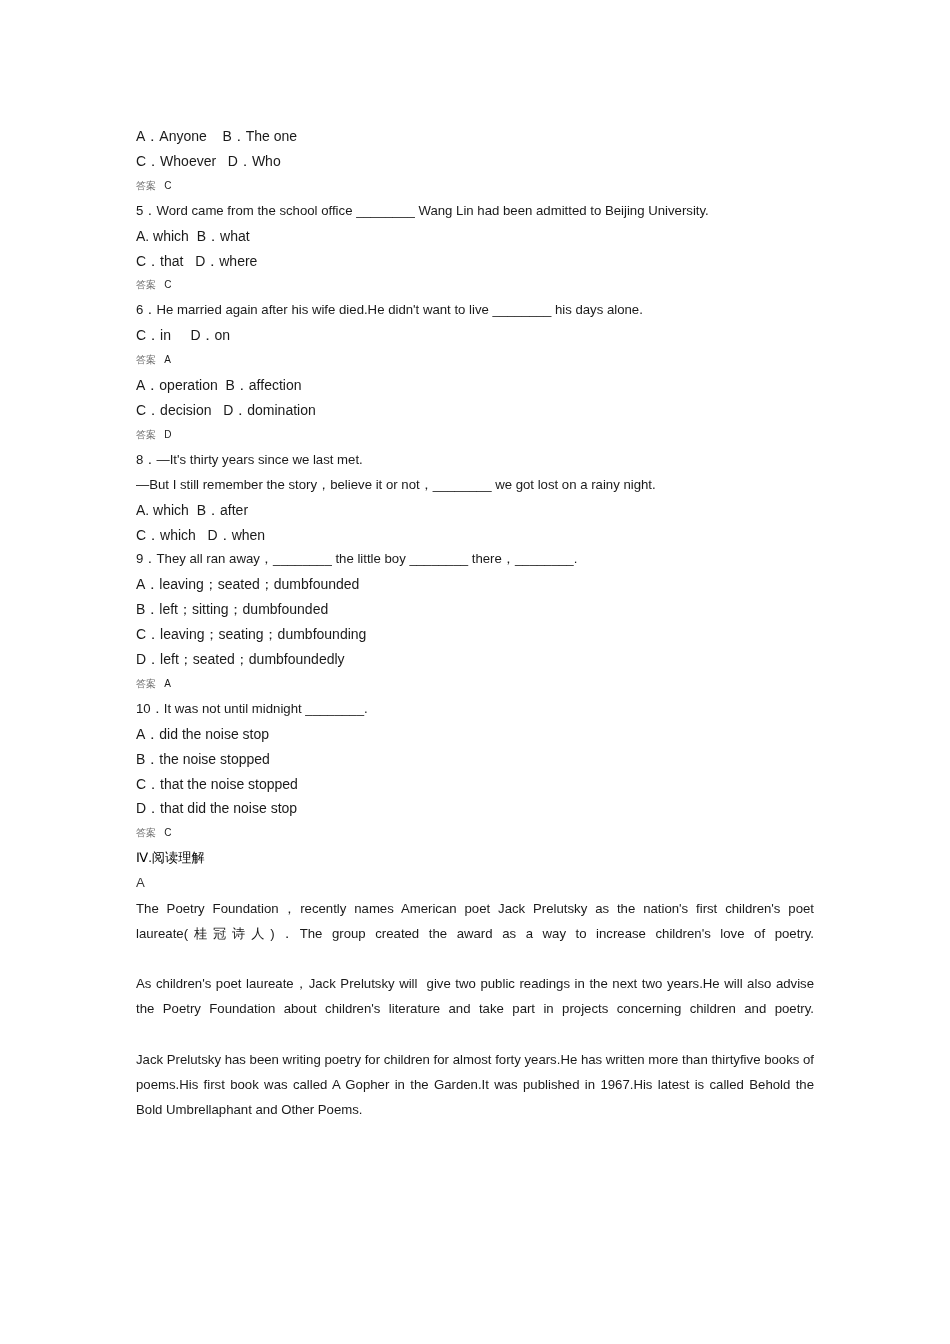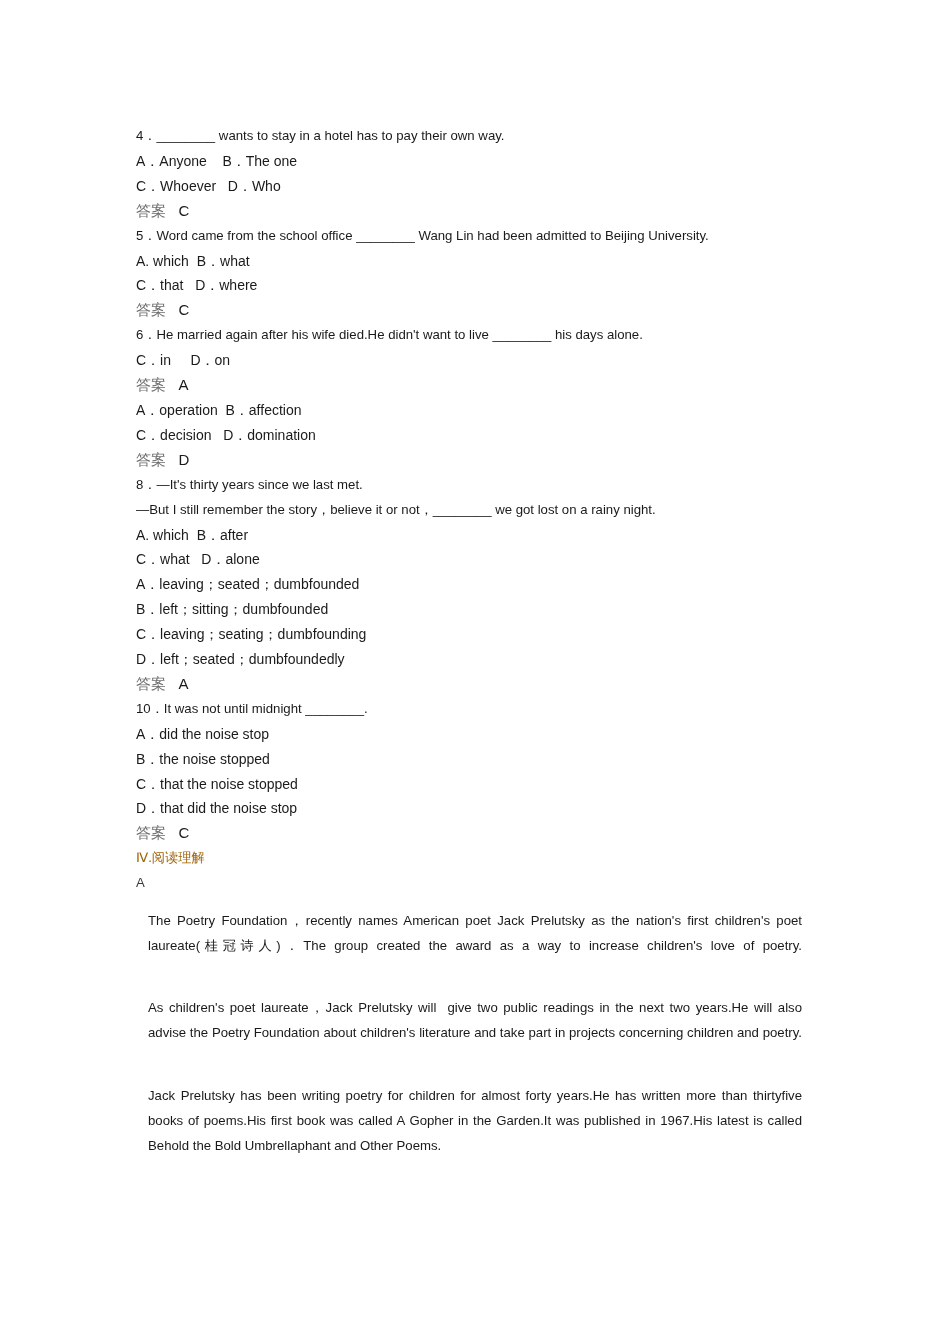--- a/index.html
+++ b/index.html
@@ -25,85 +25,85 @@
     font-size: 13.2px;
     line-height: 24.9px;
     white-space: pre-wrap;
   }
   .opt-row {
     font-size: 14px;
     line-height: 24.9px;
     white-space: pre;
   }
   .answer-row {
-    font-size: 15px;
+    font-size: 10px;
     line-height: 24.9px;
     white-space: pre;
   }
   .answer-label {
     color: #6f6f6f;
     font-family: "Liberation Sans", sans-serif;
   }
   .answer-value {
     color: #1a1a1a;
   }
   .section-head {
     font-size: 13.2px;
     line-height: 24.9px;
-    color: #a16207;
+    color: #000000;
     white-space: pre;
   }
   .passage-letter {
     font-size: 13.2px;
     line-height: 24.9px;
     color: #3a3a3a;
   }
   .para {
     font-size: 13.2px;
     line-height: 25.1px;
     text-align: justify;
     text-justify: inter-word;
-    margin: 12px;
+    margin: 0;
     white-space: pre-wrap;
   }
   .para::after {
     content: "";
     display: inline-block;
     width: 100%;
   }
   .no-stretch::after { content: none; }
 </style>
 </head>
 <body>
 
 <div class="page">
 
-  <div class="q-stem">4．________ wants to stay in a hotel has to pay their own way.</div>
   <div class="opt-row">A．Anyone    B．The one</div>
   <div class="opt-row">C．Whoever   D．Who</div>
   <div class="answer-row"><span class="answer-label">答案</span><span>   </span><span class="answer-value">C</span></div>
 
   <div class="q-stem">5．Word came from the school office ________ Wang Lin had been admitted to Beijing University.</div>
   <div class="opt-row">A. which  B．what</div>
   <div class="opt-row">C．that   D．where</div>
   <div class="answer-row"><span class="answer-label">答案</span><span>   </span><span class="answer-value">C</span></div>
 
   <div class="q-stem">6．He married again after his wife died.He didn't want to live ________ his days alone.</div>
   <div class="opt-row">C．in     D．on</div>
   <div class="answer-row"><span class="answer-label">答案</span><span>   </span><span class="answer-value">A</span></div>
 
   <div class="opt-row">A．operation  B．affection</div>
   <div class="opt-row">C．decision   D．domination</div>
   <div class="answer-row"><span class="answer-label">答案</span><span>   </span><span class="answer-value">D</span></div>
 
   <div class="q-stem">8．—It's thirty years since we last met.</div>
   <div class="q-stem">—But I still remember the story，believe it or not，________ we got lost on a rainy night.</div>
   <div class="opt-row">A. which  B．after</div>
-  <div class="opt-row">C．what   D．alone</div>
+  <div class="opt-row">C．which   D．when</div>
 
+  <div class="q-stem">9．They all ran away，________ the little boy ________ there，________.</div>
   <div class="opt-row">A．leaving；seated；dumbfounded</div>
   <div class="opt-row">B．left；sitting；dumbfounded</div>
   <div class="opt-row">C．leaving；seating；dumbfounding</div>
   <div class="opt-row">D．left；seated；dumbfoundedly</div>
   <div class="answer-row"><span class="answer-label">答案</span><span>   </span><span class="answer-value">A</span></div>
 
   <div class="q-stem">10．It was not until midnight ________.</div>
   <div class="opt-row">A．did the noise stop</div>
   <div class="opt-row">B．the noise stopped</div>
   <div class="opt-row">C．that the noise stopped</div>

